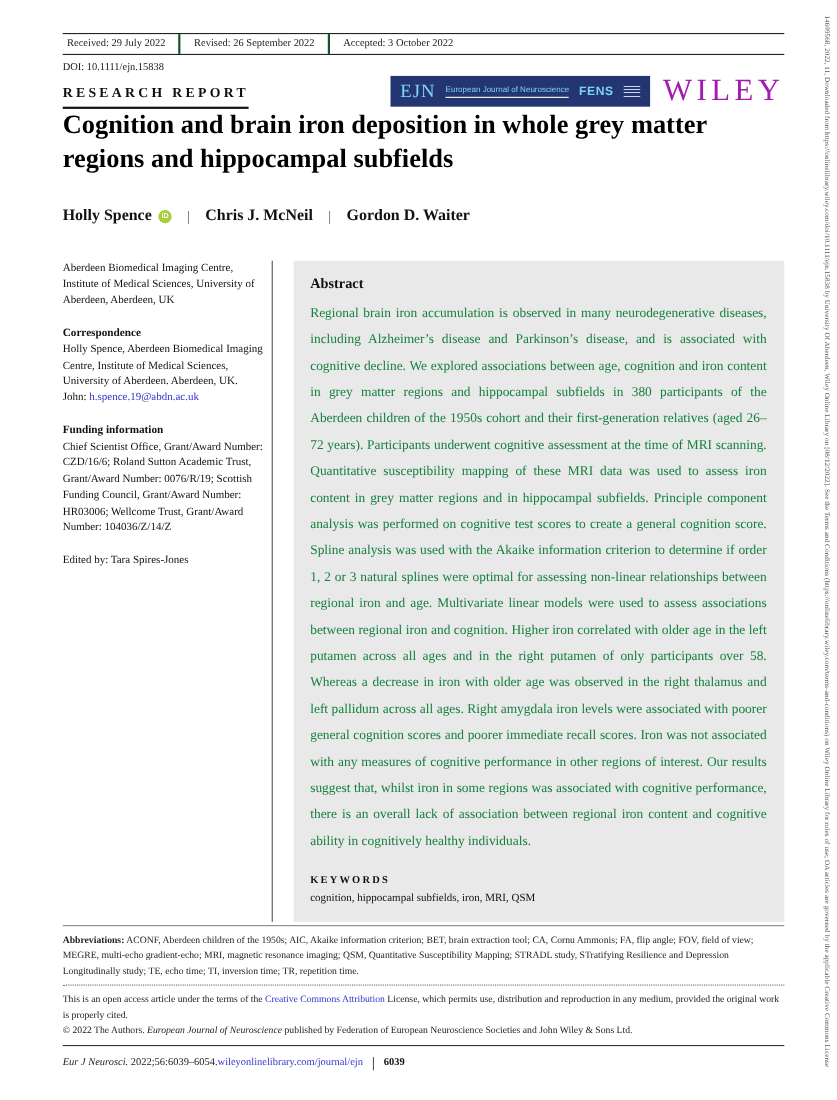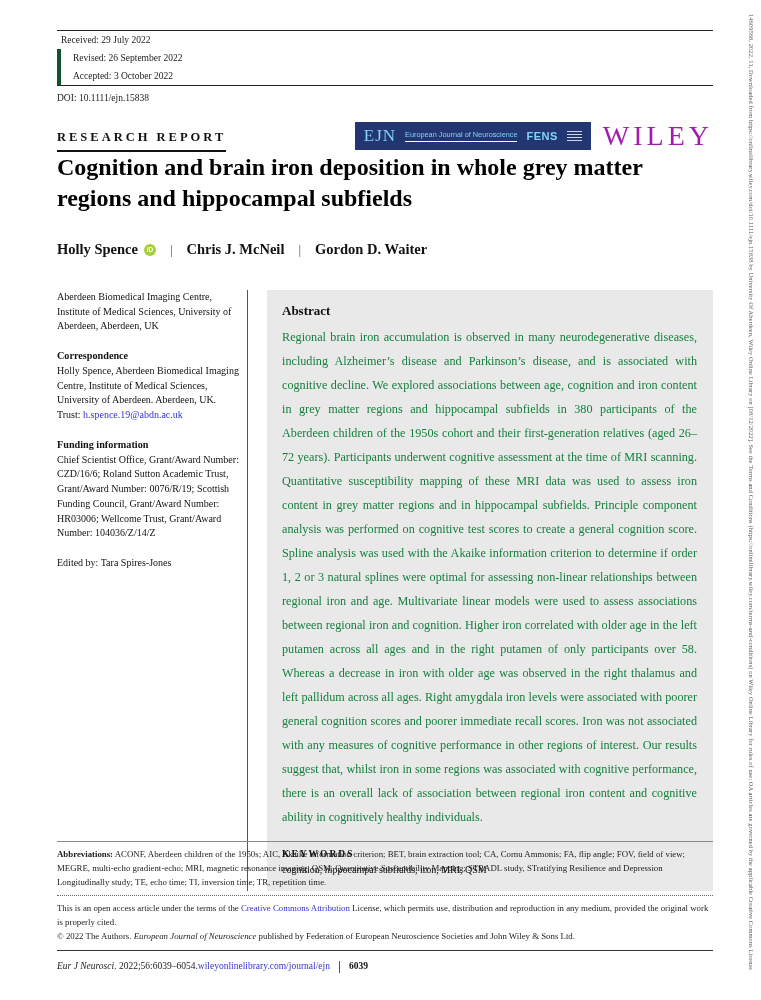--- a/index.html
+++ b/index.html
@@ -7,28 +7,28 @@
   .page {
     position:relative; width:761px; height:1000px; background:#fff;
     font-family:"Liberation Serif", serif; color:#111; overflow:hidden;
   }
   .content { position:absolute; left:57px; top:0; width:656px; }
 
   
   .dates-bar {
     margin-top:30px; display:flex; align-items:stretch;
     border-top:1px solid #222; border-bottom:1px solid #222;
-    font-size:9.5px; color:#222;flex-direction:column;
+    font-size:9.5px; color:#222;
   }
   .dates-bar .cell { padding:4px 12px 4px 4px; }
-  .dates-bar .cell + .cell { border-left:4px solid #14532d; padding-left:12px; }
+  .dates-bar .cell + .cell { border-left:2px solid #14532d; padding-left:12px; }
   .doi { margin-top:7px; font-size:9.5px; color:#222; }
 
   
-  .logo-row { margin-top:17px; display:flex; justify-content:space-between; align-items:center; }
+  .logo-row { display:flex; justify-content:space-between; align-items:center; }
   .section-label {
     font-size:12.5px; font-weight:bold; letter-spacing:3px; color:#111;
     border-bottom:2px solid #111; padding-bottom:5px; align-self:flex-end;
   }
   .logos { display:flex; align-items:center; gap:12px; }
   .ejn-banner {
     background:#243672; color:#7dd3fc; height:28px; display:flex; align-items:center;
     padding:0 9px; gap:9px; font-family:"Liberation Sans", sans-serif;
   }
   .ejn-abbr { font-size:17px; letter-spacing:1px; font-weight:400; font-family:"Liberation Serif",serif; }
@@ -121,21 +121,21 @@
       <span>Gordon D. Waiter</span>
     </div>
 
     <div class="columns">
 
       <div class="left-col">
         <div class="block">Aberdeen Biomedical Imaging Centre, Institute of Medical Sciences, University of Aberdeen, Aberdeen, UK</div>
         <div class="block">
           <div class="head">Correspondence</div>
           <div>Holly Spence, Aberdeen Biomedical Imaging Centre, Institute of Medical Sciences, University of Aberdeen. Aberdeen, UK.</div>
-          <div><span>Trust: </span><a class="link">h.spence.19@abdn.ac.uk</a></div>
+          <div><span>John: </span><a class="link">h.spence.19@abdn.ac.uk</a></div>
         </div>
         <div class="block">
           <div class="head">Funding information</div>
           <div>Chief Scientist Office, Grant/Award Number: CZD/16/6; Roland Sutton Academic Trust, Grant/Award Number: 0076/R/19; Scottish Funding Council, Grant/Award Number: HR03006; Wellcome Trust, Grant/Award Number: 104036/Z/14/Z</div>
         </div>
         <div class="block">Edited by: Tara Spires-Jones</div>
       </div>
 
       <div class="divider"></div>
 

